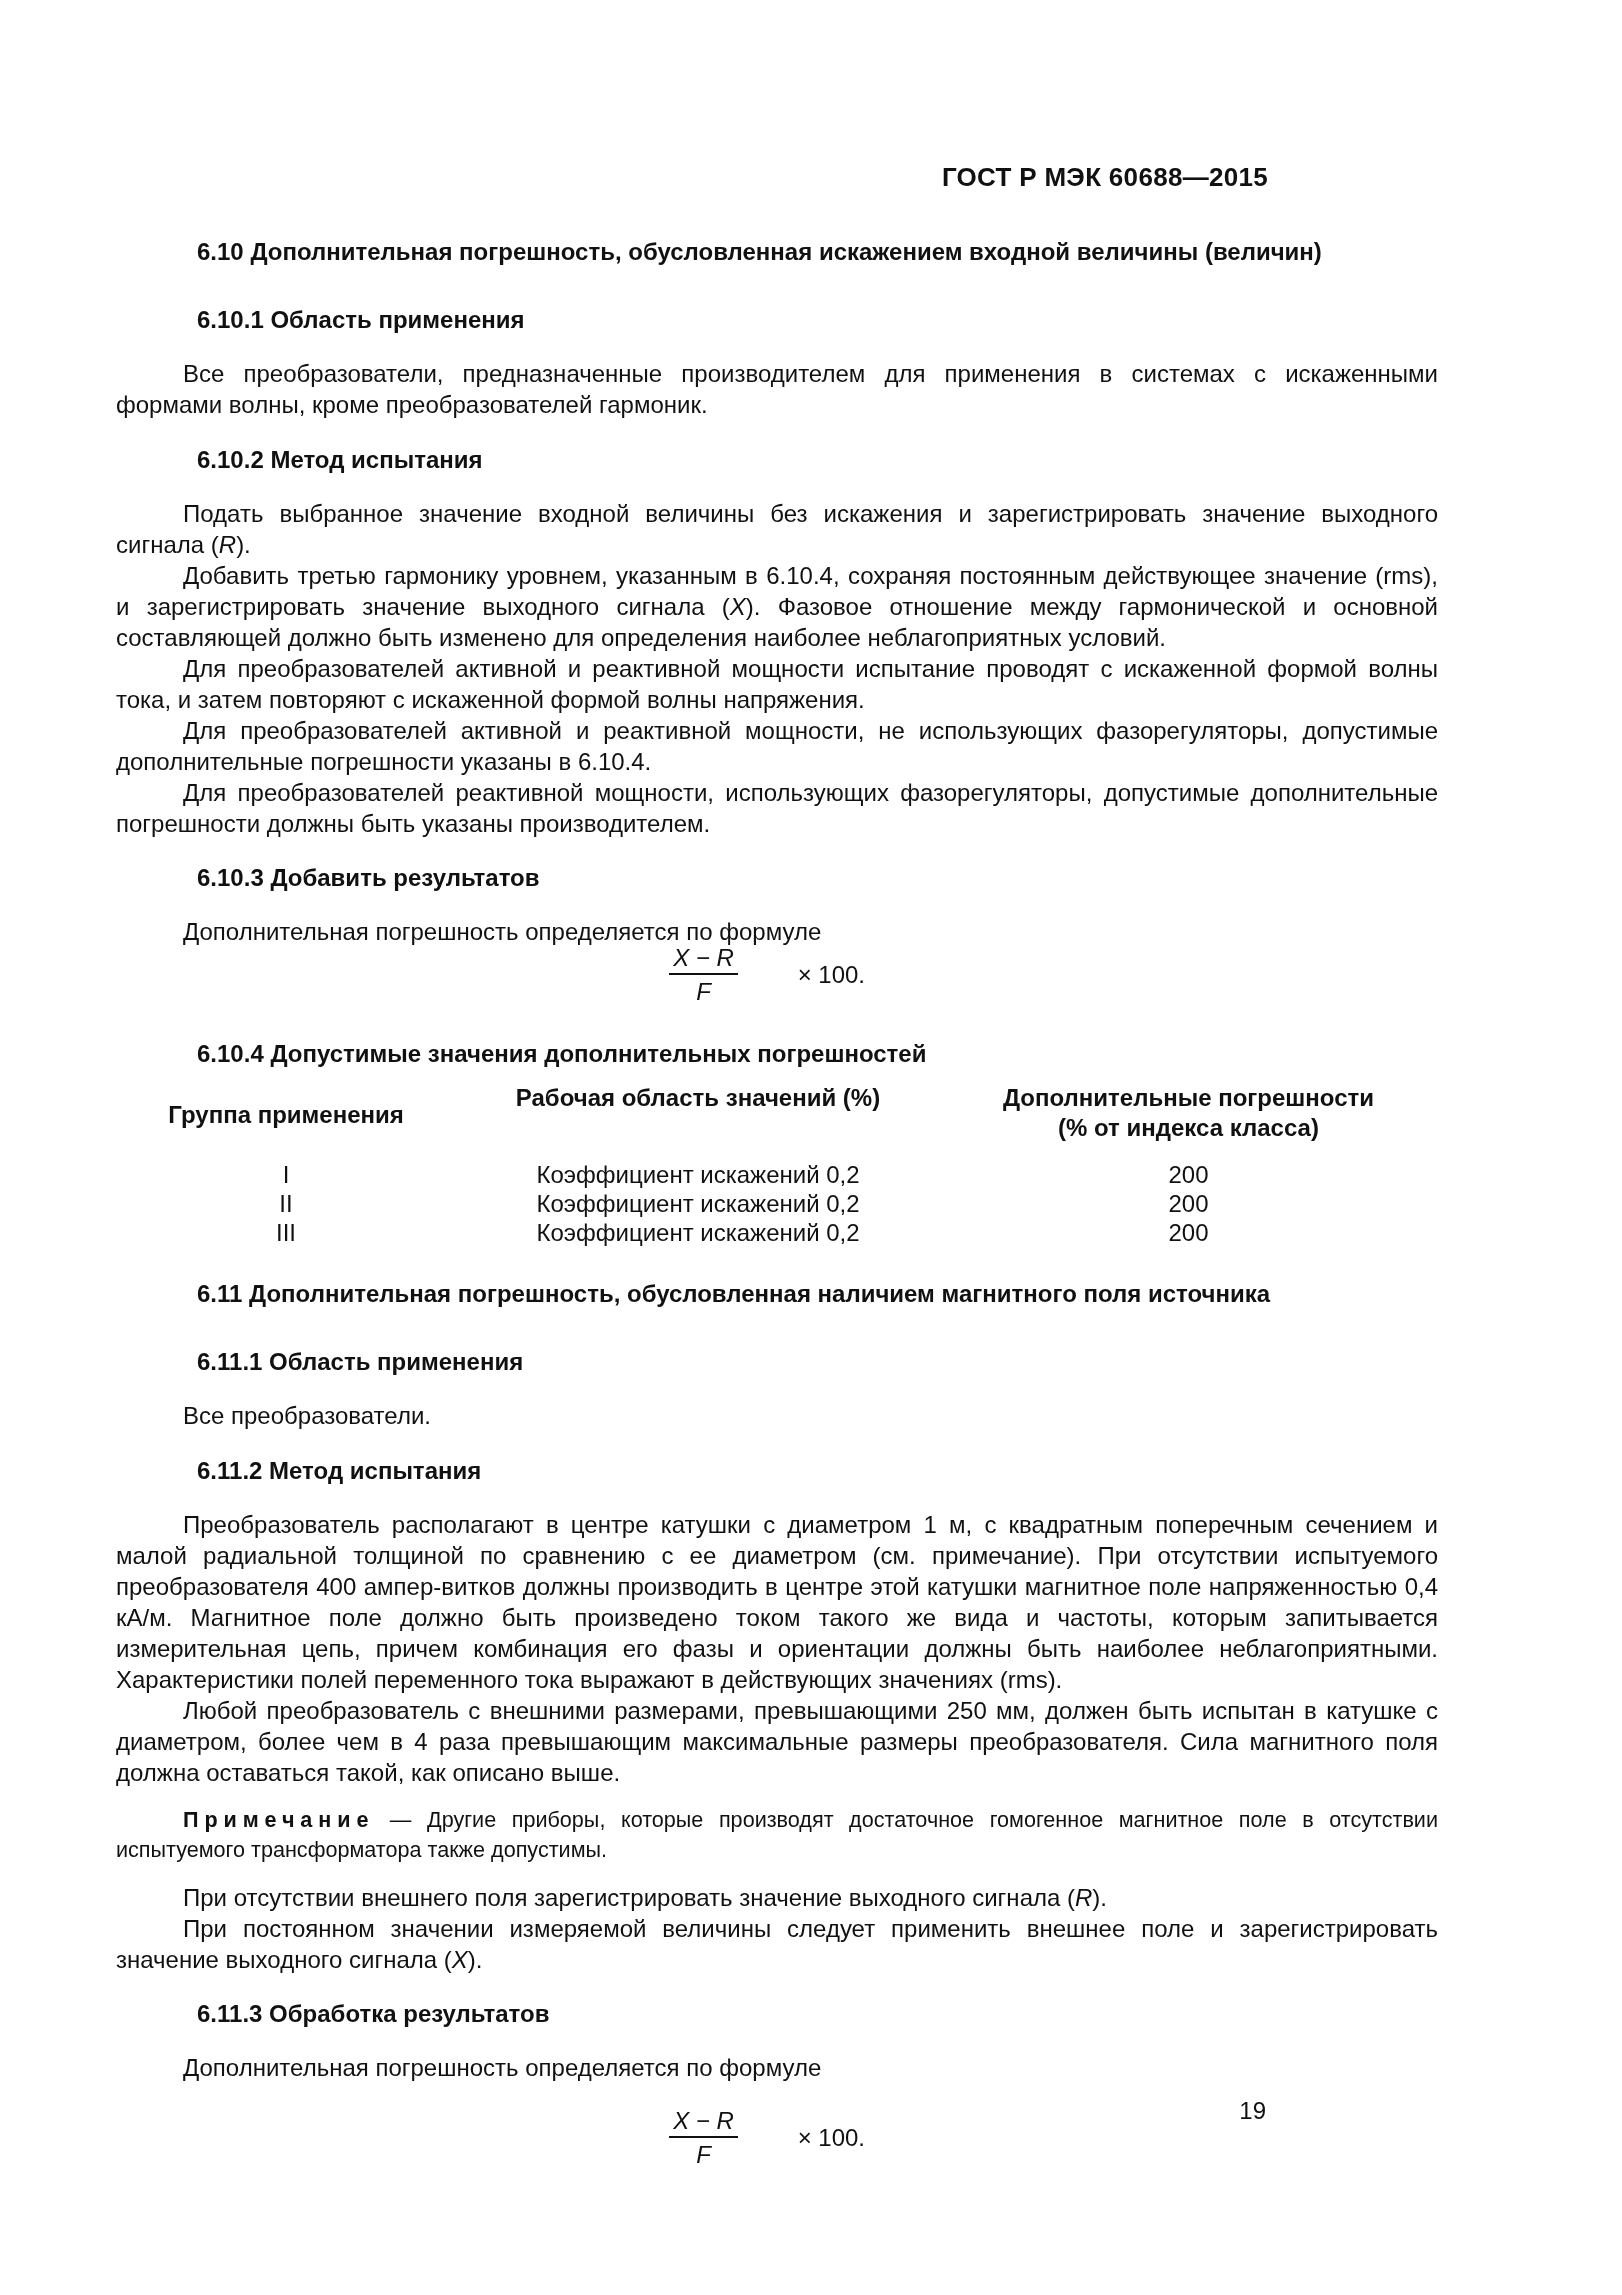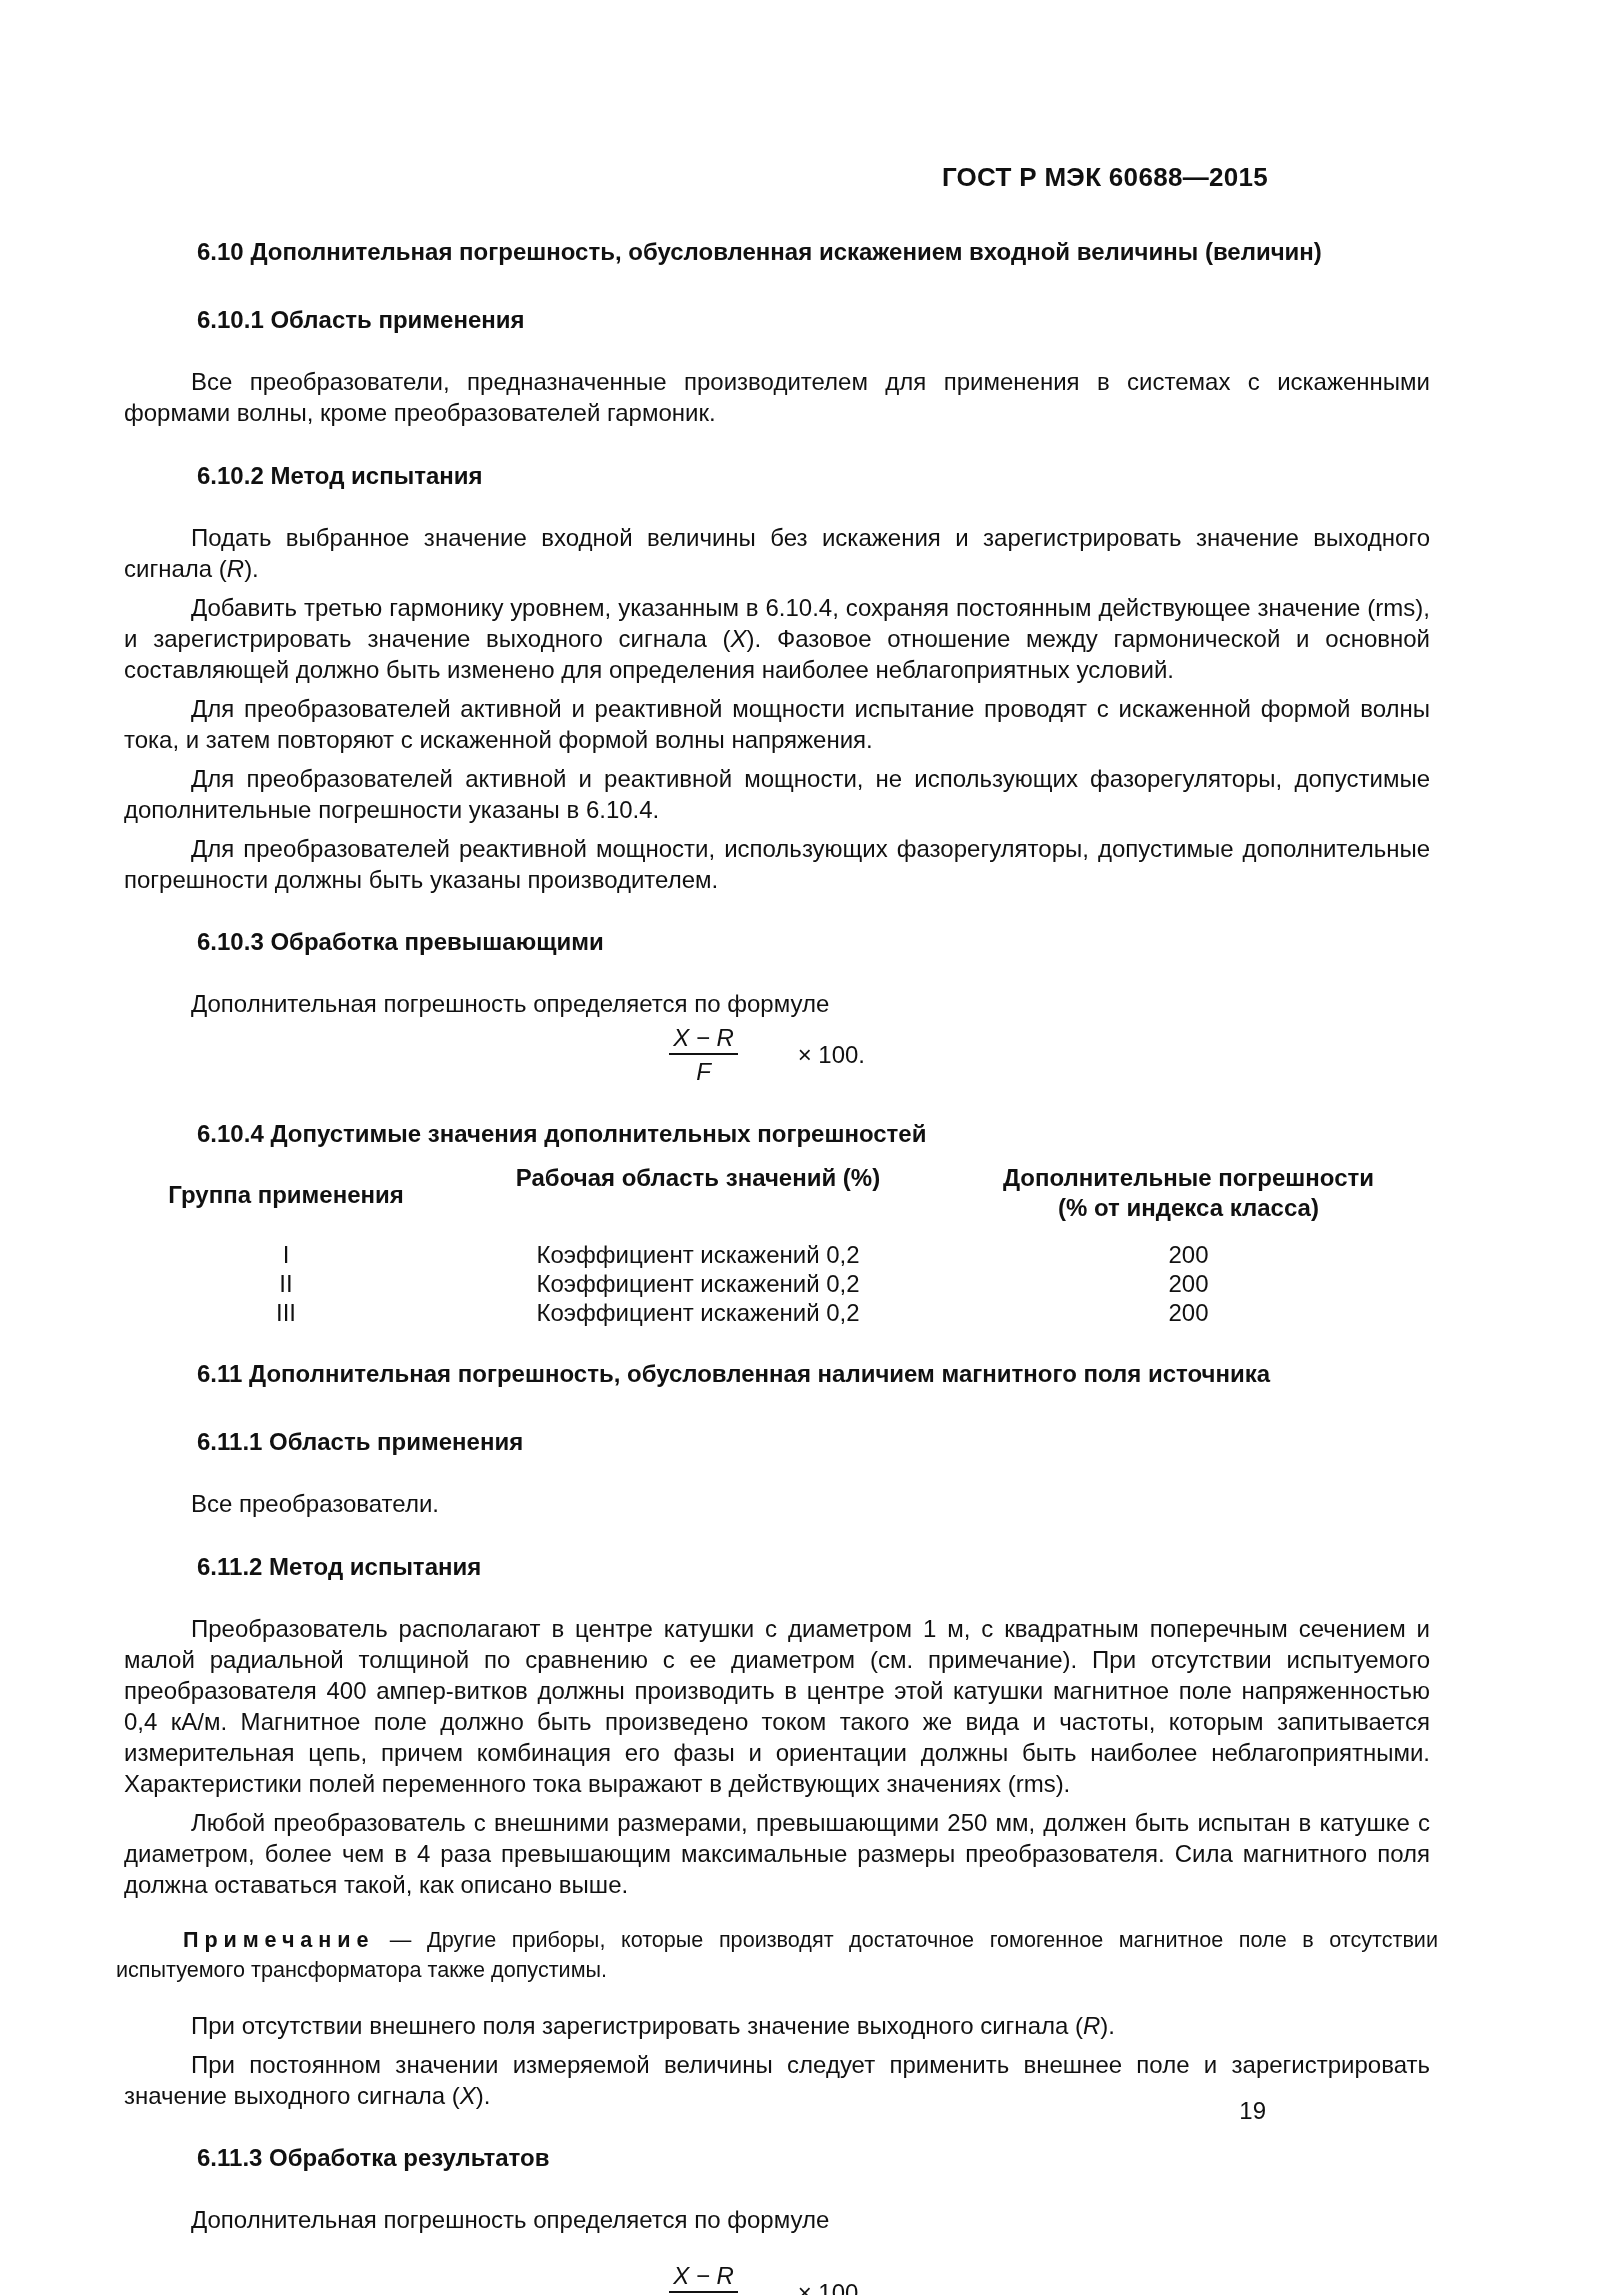--- a/index.html
+++ b/index.html
@@ -5,21 +5,21 @@
   html, body { margin: 0; padding: 0; background: #ffffff; }
   body { width: 1623px; height: 2295px; position: relative; overflow: hidden;
          font-family: "Liberation Sans", sans-serif; color: #111; }
   .page { position: absolute; left: 0; top: 0; width: 1451px; height: 2295px; }
   .header-code { position: absolute; top: 162px; right: 183px; font-weight: bold;
                  font-size: 26px; letter-spacing: 0.3px; }
   .content { position: absolute; left: 116px; top: 222px; width: 1322px;
              font-size: 24px; line-height: 31px; }
   .h { font-weight: bold; text-indent: 67px; margin: 14px; }
   .h.top { text-align: justify; }
-  .p { margin: 8px; text-indent: 67px; text-align: justify; }
+  .p { margin: 0; text-indent: 67px; text-align: justify; }
   .gap-s { height: 9.2px; }
   .gap-m { height: 17px; }
   .formula { display: flex; justify-content: center; align-items: center;
              height: 79px; margin: 0 0 0 -19.6px; gap: 48px; }
   .frac { display: inline-flex; flex-direction: column; align-items: center;
           font-style: italic; margin-right: 11.8px; }
   .frac .num { padding: 0 3.9px 1.3px 3.9px; line-height: 29px; }
   .frac .bar { width: 100%; height: 2px; background: #111; }
   .frac .den { line-height: 29px; padding-top: 1.3px; }
   .mult { font-style: normal; }
@@ -49,21 +49,21 @@
     <p class="p">Все преобразователи, предназначенные производителем для применения в системах с искаженными формами волны, кроме преобразователей гармоник.</p>
     <div class="gap-s"></div>
     <p class="h">6.10.2  Метод испытания</p>
     <div class="gap-s"></div>
     <p class="p"><span>Подать выбранное значение входной величины без искажения и зарегистрировать значение выходного сигнала (</span><i>R</i><span>).</span></p>
     <p class="p"><span>Добавить третью гармонику уровнем, указанным в 6.10.4, сохраняя постоянным действующее значение (rms), и зарегистрировать значение выходного сигнала (</span><i>X</i><span>). Фазовое отношение между гармонической и основной составляющей должно быть изменено для определения наиболее неблагоприятных условий.</span></p>
     <p class="p">Для преобразователей активной и реактивной мощности испытание проводят с искаженной формой волны тока, и затем повторяют с искаженной формой волны напряжения.</p>
     <p class="p">Для преобразователей активной и реактивной мощности, не использующих фазорегуляторы, допустимые дополнительные погрешности указаны в 6.10.4.</p>
     <p class="p">Для преобразователей реактивной мощности, использующих фазорегуляторы, допустимые дополнительные погрешности должны быть указаны производителем.</p>
     <div class="gap-s"></div>
-    <p class="h">6.10.3  Обработка превышающими</p>
+    <p class="h">6.10.3  Добавить результатов</p>
     <div class="gap-s"></div>
     <p class="p">Дополнительная погрешность определяется по формуле</p>
     <div class="formula" style="height:65px; margin-top:-5.2px;">
       <span class="frac">
         <span class="num">X − R</span>
         <span class="bar"></span>
         <span class="den">F</span>
       </span>
       <span class="mult">× 100.</span>
     </div>

